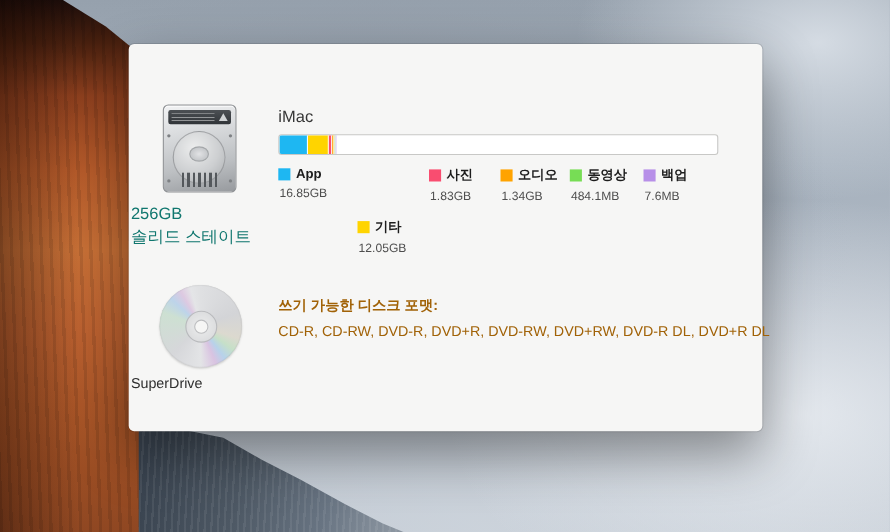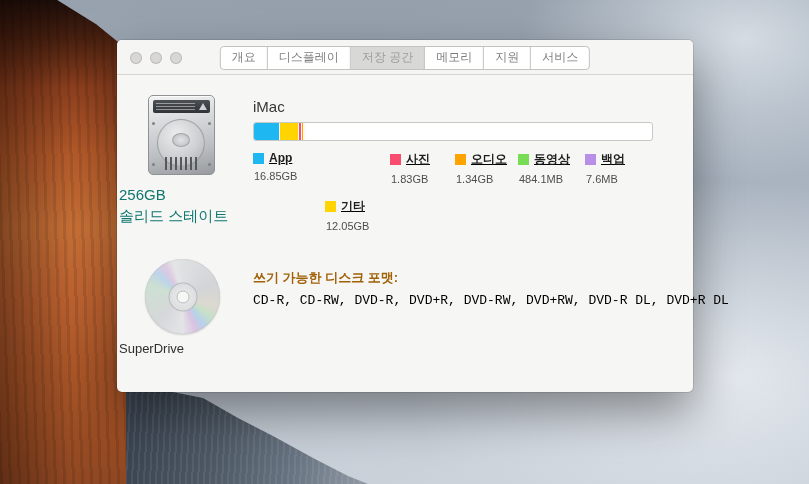--- a/index.html
+++ b/index.html
@@ -145,53 +145,38 @@
   .bar-seg { height:100%; border-right:1px solid rgba(255,255,255,.95); flex-shrink:0; }
 
   .storage-legend { position:absolute; left:136px; top:111px; width:410px; height:40px; }
   .legend-item { position:absolute; top:0; }
   .legend-item:nth-child(1){ left:0; }
   .legend-item:nth-child(2){ left:72px;margin-top:47px; }
   .legend-item:nth-child(3){ left:137px; }
   .legend-item:nth-child(4){ left:202px; }
   .legend-item:nth-child(5){ left:265px; }
   .legend-item:nth-child(6){ left:332px; }
-  .legend-top { display:flex; align-items:center; gap:5px;text-decoration:underline; }
+  .legend-top { display:flex; align-items:center; gap:5px; }
   .swatch { width:11px; height:11px; display:inline-block; }
   .legend-label { font-size:12px; font-weight:700; color:#1d1d1d; white-space:nowrap; }
   .legend-value { margin-top:5px; margin-left:1px; font-size:11px; color:#4e4e4e; white-space:nowrap; }
 
   .formats-title { position:absolute; left:136px; top:229px; font-size:13px; font-weight:700; color:#a16207; }
-  .formats-list  { position:absolute; left:136px; top:253px; font-size:13px; color:#000000; white-space:nowrap;font-family:Liberation Mono, monospace; }
+  .formats-list  { position:absolute; left:136px; top:253px; font-size:13px; color:#a16207; white-space:nowrap; }
 </style>
 </head>
 <body>
 
 <div class="wallpaper">
   <div class="granite"></div>
   <div class="cliff"></div>
 </div>
 
 <div class="window">
 
-  <div class="titlebar">
-    <div class="traffic">
-      <span></span>
-      <span></span>
-      <span></span>
-    </div>
-    <div class="tab-bar">
-        <span class="tab">개요</span>
-        <span class="tab">디스플레이</span>
-        <span class="tab selected">저장 공간</span>
-        <span class="tab">메모리</span>
-        <span class="tab">지원</span>
-        <span class="tab">서비스</span>
-      </div>
-  </div>
 
   <div class="hdd">
     <div class="hdd-body"></div>
     <div class="hdd-label"></div>
     <div class="hdd-platter"></div>
     <div class="hdd-hub"></div>
     <div class="hdd-vents"></div>
     <span class="screw tl"></span>
     <span class="screw tr"></span>
     <span class="screw bl"></span>

